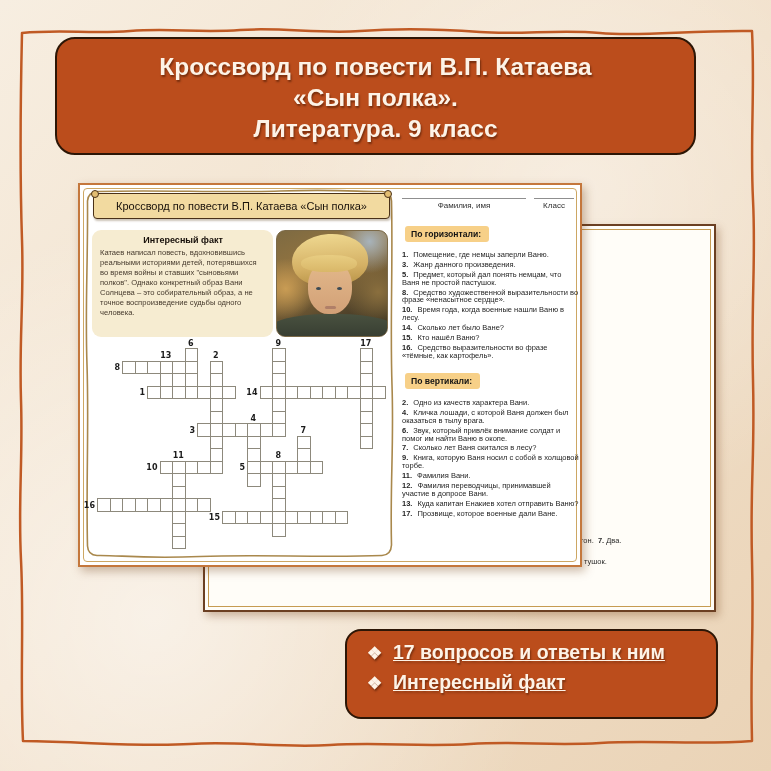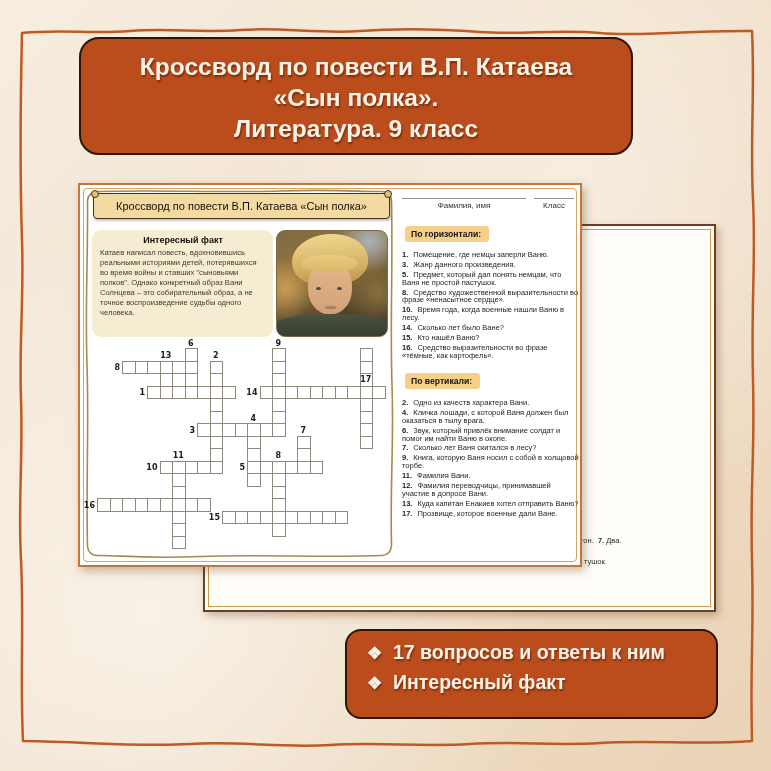--- a/index.html
+++ b/index.html
@@ -7,26 +7,26 @@
   #canvas{position:relative;width:771px;height:771px;
     background:
       radial-gradient(ellipse at 20% 80%, rgba(255,255,255,.55) 0%, rgba(255,255,255,0) 45%),
       radial-gradient(ellipse at 75% 25%, rgba(255,255,255,.4) 0%, rgba(255,255,255,0) 40%),
       linear-gradient(135deg,#f7eee1 0%,#f2e2cd 45%,#ead3b6 100%);
   }
   svg.frame{position:absolute;left:0;top:0;z-index:0;}
 
   
   .orange-box{position:absolute;background:#bb4d1c;border:2.5px solid #2c1606;border-radius:20px;box-sizing:border-box;}
-  #title-box{left:55px;top:37px;width:554px;height:118px;padding-top:12px;margin-left:24px;}
+  #title-box{left:55px;top:37px;width:641px;height:118px;padding-top:12px;}
   .title-line{text-align:center;color:#fdf3e7;font-weight:bold;font-size:24.5px;line-height:31px;
     text-shadow:1px 1.5px 2px rgba(60,20,0,.55);}
   #promo-box{left:345px;top:629px;width:373px;height:90px;border-radius:16px;padding:7px 0 0 20px;}
   .promo-line{color:#fdf3e7;font-weight:bold;font-size:19.5px;line-height:28px;white-space:nowrap;
-    text-shadow:1px 1.5px 2px rgba(60,20,0,.5);}
+    text-shadow:1px 1.5px 2px rgba(60,20,0,.5);text-decoration:underline;}
   .promo-bullet{display:inline-block;width:26px;font-size:17px;}
 
   
   #back-sheet{position:absolute;left:203px;top:224px;width:513px;height:388px;background:#fffdf8;
     border:2px solid #6b3f22;box-sizing:border-box;z-index:1;box-shadow:3px 4px 8px rgba(120,70,30,.35);}
   #back-sheet .inner-line{position:absolute;left:3px;top:3px;right:3px;bottom:3px;border:1px solid #c69b52;}
   .ans-frag{position:absolute;font-size:7.5px;color:#2b2b2b;white-space:nowrap;}
   .ans-frag b{font-weight:bold;}
 
   #front-sheet{position:absolute;left:78px;top:183px;width:504px;height:384px;background:#ffffff;
@@ -234,21 +234,21 @@
         <div class="cw-cell" style="left: 192px; top: 213px;"></div>
         <div class="cw-cell" style="left: 192px; top: 225.5px;"></div>
         <div class="cw-num cw-num-down" style="left: 192px; top: 153.5px;">9</div>
         <div class="cw-cell" style="left: 279.5px; top: 163px;"></div>
         <div class="cw-cell" style="left: 279.5px; top: 175.5px;"></div>
         <div class="cw-cell" style="left: 279.5px; top: 188px;"></div>
         <div class="cw-cell" style="left: 279.5px; top: 213px;"></div>
         <div class="cw-cell" style="left: 279.5px; top: 225.5px;"></div>
         <div class="cw-cell" style="left: 279.5px; top: 238px;"></div>
         <div class="cw-cell" style="left: 279.5px; top: 250.5px;"></div>
-        <div class="cw-num cw-num-down" style="left: 279.5px; top: 153.5px; margin-top: 36px;">17</div>
+        <div class="cw-num cw-num-down" style="left: 279.5px; top: 153.5px;">17</div>
         <div class="cw-cell" style="left: 167px; top: 250.5px;"></div>
         <div class="cw-cell" style="left: 167px; top: 263px;"></div>
         <div class="cw-cell" style="left: 167px; top: 288px;"></div>
         <div class="cw-num cw-num-down" style="left: 167px; top: 228.5px;">4</div>
         <div class="cw-cell" style="left: 217px; top: 250.5px;"></div>
         <div class="cw-cell" style="left: 217px; top: 263px;"></div>
         <div class="cw-num cw-num-down" style="left: 217px; top: 241px;">7</div>
         <div class="cw-cell" style="left: 92px; top: 288px;"></div>
         <div class="cw-cell" style="left: 92px; top: 300.5px;"></div>
         <div class="cw-cell" style="left: 92px; top: 325.5px;"></div>

